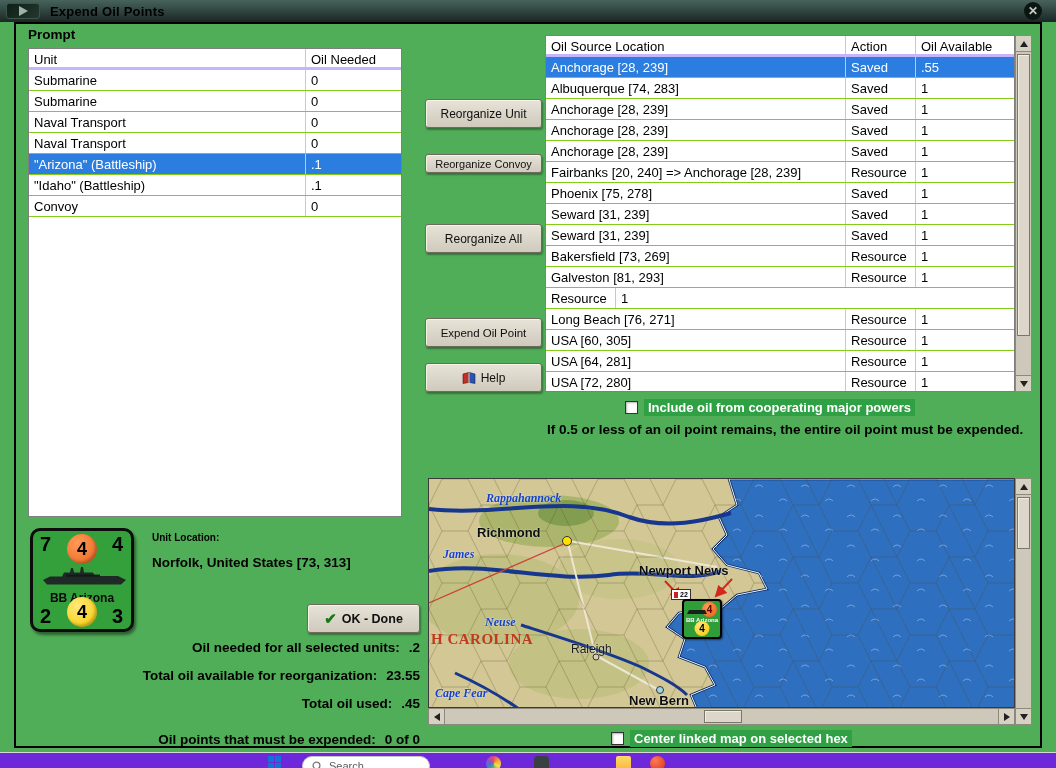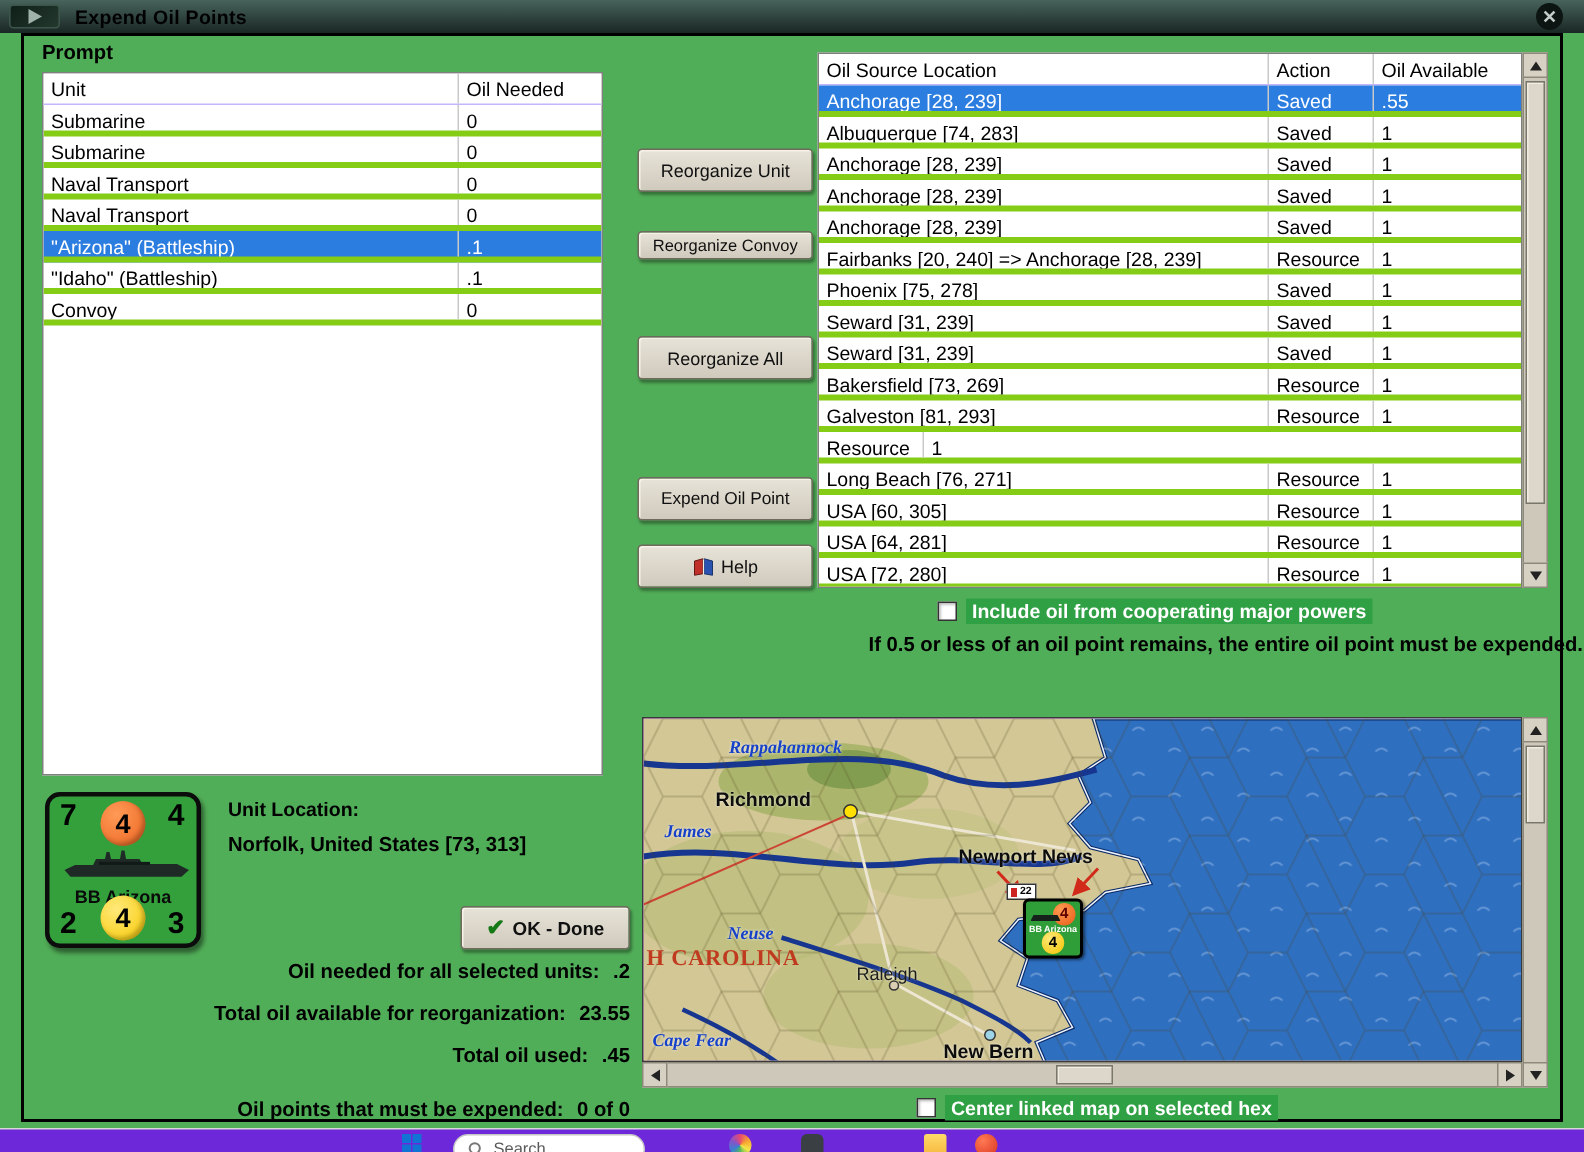--- a/index.html
+++ b/index.html
@@ -18,22 +18,22 @@
   #title-text{font-size:13px;font-weight:bold;color:#000;margin-left:10px;letter-spacing:.2px;}
   #close-btn{position:absolute;right:14px;top:2px;width:18px;height:18px;border-radius:50%;
     background:#0d1513;color:#c2cdc7;font-size:12px;font-weight:bold;
     display:flex;align-items:center;justify-content:center;cursor:default;}
 
   
   #frame{position:absolute;left:14px;top:22px;width:1028px;height:726px;border:2px solid #000;pointer-events:none;}
 
   
   .gtable{position:absolute;background:#fff;border:1px solid #7f7f7f;font-size:13px;overflow:hidden;}
-  .thead{display:flex;height:21px;border-bottom:1px solid #c4b5fd;background:#fff;}
-  .trow{display:flex;height:21px;border-bottom:4px solid #84cc16;}
+  .thead{display:flex;height:21px;border-bottom:3px solid #c4b5fd;background:#fff;}
+  .trow{display:flex;height:21px;border-bottom:1px solid #84cc16;}
   .cell{padding:2px 5px;white-space:nowrap;overflow:hidden;line-height:17px;}
   .sel{background:#2b7de0;color:#fff;}
   #unit-table{left:28px;top:48px;width:374px;height:469px;}
   .cu{width:277px;border-right:1px solid #c9c9c9;}
   .co{flex:1;}
   #oil-table{left:545px;top:35px;width:470px;height:357px;}
   .cl{width:300px;border-right:1px solid #c9c9c9;}
   .ca{width:70px;border-right:1px solid #c9c9c9;}
   .cv{flex:1;}
 
@@ -66,24 +66,24 @@
   .tri-right{border-width:4px 0 4px 6px;border-color:transparent transparent transparent #222;}
 
   
   .cbrow{position:absolute;display:flex;align-items:center;gap:6px;}
   .cbbox{width:13px;height:13px;background:#fff;border:1px solid #333;
     box-shadow:inset 1px 1px 2px rgba(0,0,0,.3);}
   .cblabel{background:#2fa044;color:#fff;font-weight:bold;font-size:13px;padding:1px 4px;}
   #cb-include{left:625px;top:399px;}
   #cb-center{left:611px;top:730px;align-items:center;}
 
-  #notice{position:absolute;left:547px;top:422px;font-size:13.5px;font-weight:bold;margin-left:32px;}
-
-  
-  #loc-label{position:absolute;left:152px;top:532px;font-size:13px;font-weight:bold;}
+  #notice{position:absolute;left:547px;top:422px;font-size:13.5px;font-weight:bold;}
+
+  
+  #loc-label{position:absolute;left:152px;top:532px;font-size:10px;font-weight:bold;}
   #loc-value{position:absolute;left:152px;top:555px;font-size:13.5px;font-weight:bold;}
   #summary{position:absolute;left:28px;top:640px;width:392px;height:115px;}
   .sline{position:absolute;right:0;white-space:nowrap;font-size:13.5px;font-weight:bold;}
   .sl-value{margin-left:9px;}
 
   
   #counter{position:absolute;left:30px;top:528px;width:104px;height:104px;background:#33a03c;
     border:3px solid #0c0c0c;border-radius:10px;box-shadow:2px 3px 3px rgba(0,0,0,.45);}
   .cnum{position:absolute;font-size:20px;font-weight:bold;color:#000;}
   #c-tl{left:7px;top:2px;} #c-tr{right:8px;top:2px;}
@@ -92,21 +92,21 @@
     display:flex;align-items:center;justify-content:center;font-size:18px;font-weight:bold;color:#000;
     box-shadow:inset -2px -2px 3px rgba(0,0,0,.25);}
   #c-orange{top:3px;background:radial-gradient(circle at 35% 30%,#ff9a56,#ea6420);}
   #c-yellow{bottom:2px;background:radial-gradient(circle at 35% 30%,#ffe97a,#f7c800);}
   #c-ship{position:absolute;left:5px;top:33px;}
   #c-name{position:absolute;left:0;top:60px;width:100%;text-align:center;
     font-size:12px;font-weight:bold;color:#0a0a0a;}
 
   
   #map{position:absolute;left:428px;top:478px;width:587px;height:230px;overflow:hidden;
-    border:1px solid #3a3a3a;background:#f0abfc;}
+    border:1px solid #3a3a3a;background:#e5e5e5;}
   #map svg.base{position:absolute;inset:0;}
   .mlabel{position:absolute;white-space:nowrap;}
   .ml-river{color:#1741c8;font:italic bold 12px "Liberation Serif",serif;text-shadow:0 0 2px rgba(255,255,255,.85);}
   .ml-city-major{font:bold 13px "Liberation Sans",sans-serif;color:#0d0d0d;text-shadow:0 0 2px rgba(255,255,255,.7);}
   .ml-city{font:12px "Liberation Sans",sans-serif;color:#1c1c1c;text-shadow:0 0 2px rgba(255,255,255,.6);}
   .ml-region{font:bold 15px "Liberation Serif",serif;color:#c03a20;letter-spacing:.5px;}
   #map-counter{position:absolute;left:253px;top:120px;width:40px;height:40px;background:#2f9e38;
     border:2px solid #000;border-radius:4px;box-shadow:1px 1px 2px rgba(0,0,0,.5);}
   .mc-circle{position:absolute;width:15px;height:15px;border-radius:50%;text-align:center;
     font:bold 10px/15px "Liberation Sans",sans-serif;}

